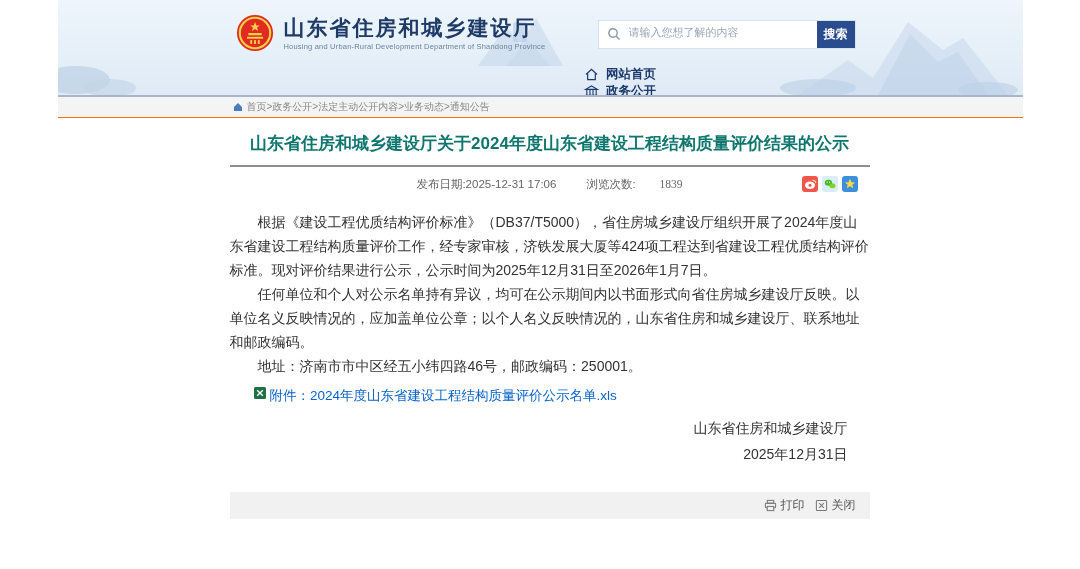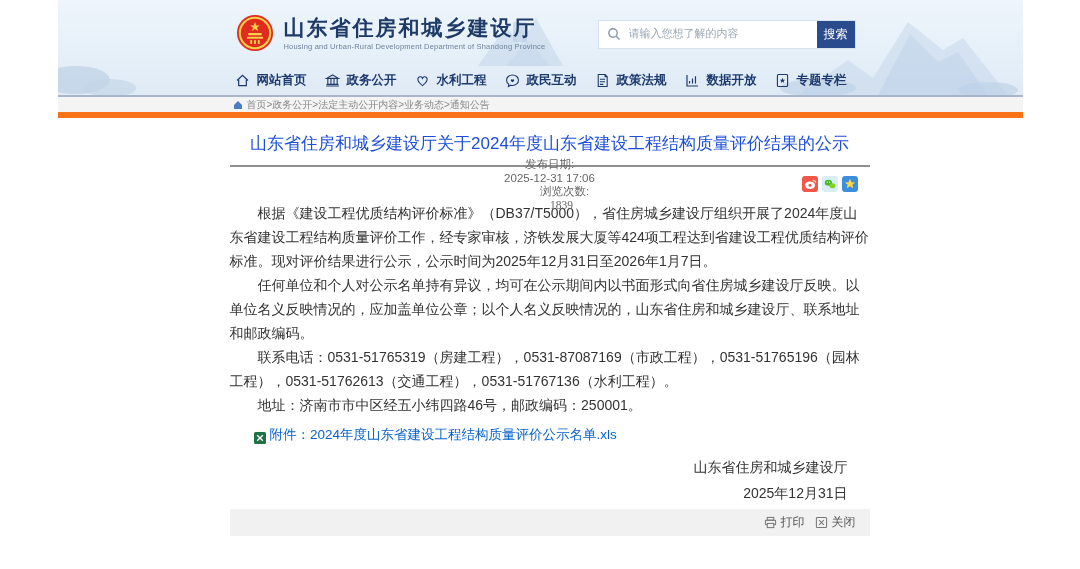--- a/index.html
+++ b/index.html
@@ -22,59 +22,59 @@
   .emblem { width:38px; height:38px; flex:0 0 auto; }
   .logo-text { margin-left:10px; }
   .site-title { font-size:21px; font-weight:bold; color:#1e3a66; letter-spacing:2px; line-height:24px; }
   .site-subtitle { font-size:7.5px; color:#6d829c; margin-top:2px; letter-spacing:.2px; }
 
   .search-box { position:absolute; left:541px; top:21px; width:256px; height:27px; display:flex; z-index:3;
     box-shadow:0 0 0 1px #d6e2ee; background:#fff; }
   .search-input-wrap { position:relative; flex:1; display:flex; }
   .search-icon { position:absolute; left:8px; top:6px; }
   .search-box input { flex:1; border:none; outline:none; padding:0 6px 4px 30px; font-size:11px; color:#333;
-    font-family:Liberation Sans, sans-serif; background:#fff; }
+    font-family:Liberation Mono, monospace; background:#fff; }
   .search-box input::placeholder { color:#9aa7b5; }
-  .search-btn { width:38px; border:none; background:#2a4c8f; color:#fff; font-size:12px; font-weight:normal;
+  .search-btn { width:38px; border:none; background:#2a4c8f; color:#fff; font-size:12px; font-weight:bold;
     cursor:pointer; font-family:inherit; }
 
-  .nav { height:29px; display:flex; align-items:center; padding-left:176px; position:relative; z-index:2; }
+  .nav { height:29px; display:flex; align-items:center; padding-left:176px; position:relative; z-index:2;flex-direction:column; }
   .nav-item { display:flex; align-items:center; gap:6px; color:#1d3a6e; font-size:12.5px; font-weight:bold;
     margin-right:17px; cursor:pointer; white-space:nowrap; }
   .nav-item svg { display:block; }
 
   
-  .breadcrumb-bar { height:21px; background:#f4f4f4; border-bottom:6px solid #f97316;
+  .breadcrumb-bar { height:21px; background:#f4f4f4; border-bottom:1px solid #f97316;
     display:flex; align-items:center; padding-left:175px; font-size:10px; color:#888; }
   .breadcrumb-bar svg { margin-right:4px; }
   .breadcrumb { cursor:pointer; }
 
   
   .article { width:640px; margin-left:172px; }
-  .article-title { margin-top:14px; font-size:17px; font-weight:normal; color:#1d4ed8; text-align:center; line-height:24px; }
+  .article-title { margin-top:14px; font-size:17px; font-weight:bold; color:#0f766e; text-align:center; line-height:24px; }
   .title-divider { margin-top:9px; border-top:2px solid #8f8f8f; }
   .meta-row { position:relative; height:34px; display:flex; align-items:center; justify-content:center;
-    font-size:11.5px; color:#666;flex-direction:column; }
+    font-size:11.5px; color:#666; }
   .meta-date-label { }
   .meta-views-label { margin-left:30px; }
   .meta-views { margin-left:24px;font-family:Liberation Serif, serif; }
   .share-icons { position:absolute; right:12px; top:9px; display:flex; gap:4px; }
   .share-icons > span { display:block; width:16px; height:16px; cursor:pointer; }
 
-  .body-text { font-size:14px; line-height:24px; color:#333; }
+  .body-text { margin-top:9px; font-size:14px; line-height:24px; color:#333; }
   .body-text p { margin:0; text-indent:2em; }
 
   .attachment-row { margin-top:9px; padding-left:24px; font-size:13.5px; color:#0a62c8;
-    display:flex; align-items:flex-end; }
+    display:flex; align-items:flex-start; }
   .attachment-row svg { margin-right:4px; flex:0 0 auto; }
   .attachment-link { cursor:pointer; }
 
   .signature { margin-top:10px; text-align:right; padding-right:22px; font-size:14px; color:#333; line-height:26px; }
 
-  .actions-bar { margin-top:3px; height:27px; background:#f1f1f1; display:flex; align-items:center;
+  .actions-bar { margin-top:25px; height:27px; background:#f1f1f1; display:flex; align-items:center;
     justify-content:flex-end; padding-right:14px; font-size:12px; color:#555; }
   .action-btn { display:flex; align-items:center; gap:4px; cursor:pointer; margin-left:10px; }
 </style>
 </head>
 <body>
 
 <div class="page">
 
   <div class="header">
     <svg class="scenery" width="965" height="97" viewBox="0 0 965 97">
@@ -216,21 +216,20 @@
             <rect width="16" height="16" rx="3" fill="#3d8edd"></rect>
             <polygon fill="#ffd83d" points="8,2.8 9.5,6.2 13.2,6.4 10.3,8.7 11.3,12.3 8,10.2 4.7,12.3 5.7,8.7 2.8,6.4 6.5,6.2"></polygon>
           </svg>
         </span>
       </span>
     </div>
 
     <div class="body-text">
       <p>根据《建设工程优质结构评价标准》（DB37/T5000），省住房城乡建设厅组织开展了2024年度山东省建设工程结构质量评价工作，经专家审核，济铁发展大厦等424项工程达到省建设工程优质结构评价标准。现对评价结果进行公示，公示时间为2025年12月31日至2026年1月7日。</p>
       <p>任何单位和个人对公示名单持有异议，均可在公示期间内以书面形式向省住房城乡建设厅反映。以单位名义反映情况的，应加盖单位公章；以个人名义反映情况的，山东省住房和城乡建设厅、联系地址和邮政编码。</p>
-      <p>联系电话：0531-51765319（房建工程），0531-87087169（市政工程），0531-51765196（园林工程），0531-51762613（交通工程），0531-51767136（水利工程）。</p>
       <p>地址：济南市市中区经五小纬四路46号，邮政编码：250001。</p>
     </div>
 
     <div class="attachment-row">
       <svg width="12" height="12" viewBox="0 0 12 12">
         <rect width="12" height="12" rx="1.5" fill="#1e7145"></rect>
         <path d="M3.2 3.2 L8.8 8.8 M8.8 3.2 L3.2 8.8" stroke="#fff" stroke-width="1.4"></path>
       </svg>
       <span>附件：</span>
         <span class="attachment-link">2024年度山东省建设工程结构质量评价公示名单.xls</span>

